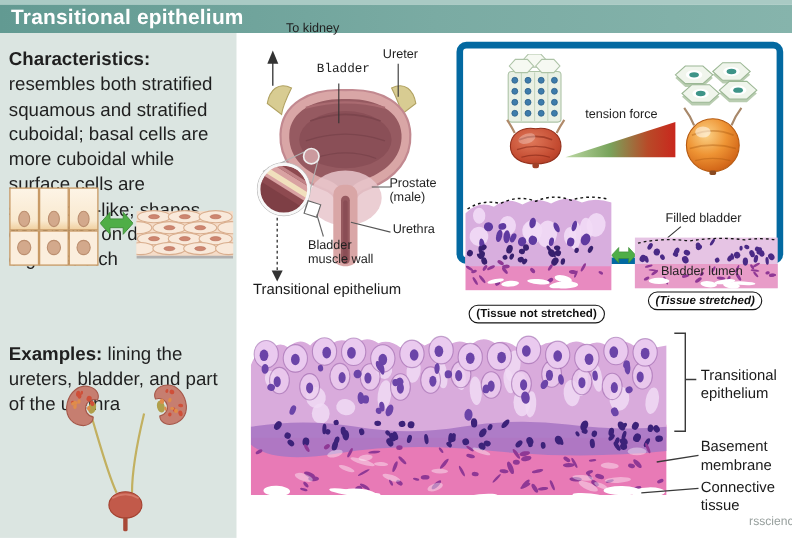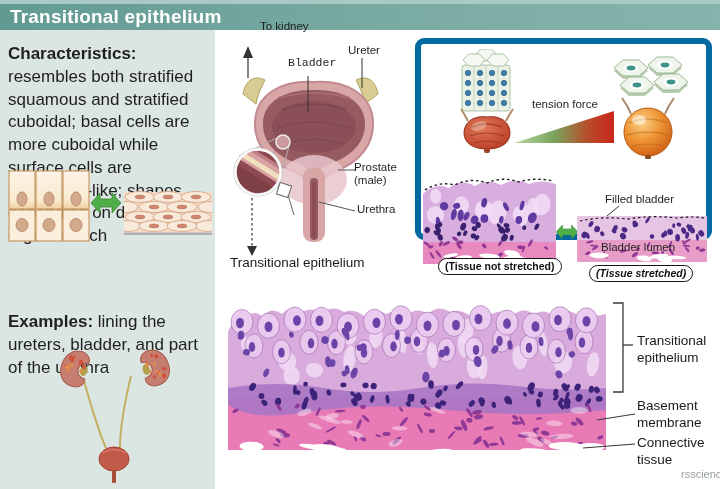--- a/index.html
+++ b/index.html
@@ -199,20 +199,21 @@
 
     <line x1="30" y1="166" x2="30" y2="215" stroke="#333333" stroke-width="1.2" stroke-dasharray="2.5,2.5"></line>
     <polygon points="25,214 35,214 30,224" fill="#333333"></polygon>
   </svg>
 
   <div class="lbl" style="left:229px;top:20px;margin-left:31px;">To kidney</div>
   <div class="lbl" style="left:288px;top:56px;font-family:Liberation Mono, monospace;">Bladder</div>
   <div class="lbl" style="left:348px;top:44px;">Ureter</div>
   <div class="lbl wrap" style="left:354px;top:161px;width:58px;text-align:left;">Prostate (male)</div>
   <div class="lbl" style="left:357px;top:203px;">Urethra</div>
+  <div class="lbl wrap" style="left:280px;top:217px;width:75px;">Bladder muscle wall</div>
   <div class="caption" style="left:230px;top:255px;">Transitional epithelium</div>
 
   <div class="stretch-box">
 
     <svg class="abs" style="left:33px;top:5px;" width="64" height="66" viewBox="0 0 64 66">
       <polygon points="21,6 26.5,0 37.5,0 43,6 37.5,12 26.5,12" fill="#f6f9f2" stroke="#adc3a6"></polygon>
       <rect x="8" y="16" width="48" height="46" rx="3" fill="#e9f0e4" stroke="#adc3a6"></rect>
       <line x1="20" y1="17" x2="20" y2="61" stroke="#c6d6bf"></line>
       <line x1="32" y1="17" x2="32" y2="61" stroke="#c6d6bf"></line>
       <line x1="44" y1="17" x2="44" y2="61" stroke="#c6d6bf"></line>
@@ -465,21 +466,21 @@
           <ellipse cx="88.0" cy="55.4" rx="7.7" ry="2.8" fill="#ffffff" opacity="1" transform="rotate(7 88.0 55.4)"></ellipse>
           <ellipse cx="99.1" cy="53.5" rx="10.7" ry="1.7" fill="#ffffff" opacity="1" transform="rotate(3 99.1 53.5)"></ellipse>
           <ellipse cx="22.1" cy="51.4" rx="9.5" ry="2.8" fill="#ffffff" opacity="1" transform="rotate(1 22.1 51.4)"></ellipse>
           <ellipse cx="67.3" cy="54.4" rx="7.6" ry="2.8" fill="#ffffff" opacity="1" transform="rotate(6 67.3 54.4)"></ellipse>
         </g>
       <path d="M3,17 Q25,12 50,15 Q75,11 100,14 Q115,12 128,14" fill="none" stroke="#151515" stroke-width="1.2" stroke-dasharray="2.5,2.8"></path>
     </svg>
 
     <div class="lbl" style="left:180px;top:151px;margin-top:46px;">Bladder lumen</div>
 
-    <div class="pill" style="left:5px;top:214px;margin-left:12px;">(Tissue not stretched)</div>
+    <div class="pill" style="left:5px;top:233px;">(Tissue not stretched)</div>
     <div class="pill" style="left:168px;top:221px;font-style:italic;">(Tissue stretched)</div>
   </div>
 
   <svg class="abs" style="left:228px;top:298px;" width="378" height="165" viewBox="0 0 378 165">
     <rect x="0" y="0" width="378" height="165" fill="#ffffff"></rect>
     <rect x="0" y="88" width="378" height="64" fill="#e87ab6"></rect>
     <path d="M0,34 Q6,18 16,24 Q24,10 34,18 Q44,8 54,16 Q62,6 74,14 Q84,8 94,16 Q104,6 116,14 Q126,10 136,18 Q146,8 158,16 Q168,10 178,18 Q188,8 200,16 Q210,6 222,14 Q232,10 242,18 Q252,8 264,16 Q274,10 284,18 Q294,8 306,16 Q316,10 326,18 Q336,8 348,16 Q358,10 368,18 L378,16 L378,100 L0,100 Z" fill="#d9abdc"></path>
     <g id="mm-mid">
         <ellipse cx="244.2" cy="50.8" rx="6.1" ry="10.1" fill="rgba(240,218,245,0.85)" opacity="1" transform="rotate(7 244.2 50.8)"></ellipse>
         <ellipse cx="254.6" cy="69.6" rx="4.9" ry="11.9" fill="rgba(240,218,245,0.85)" opacity="1" transform="rotate(4 254.6 69.6)"></ellipse>

